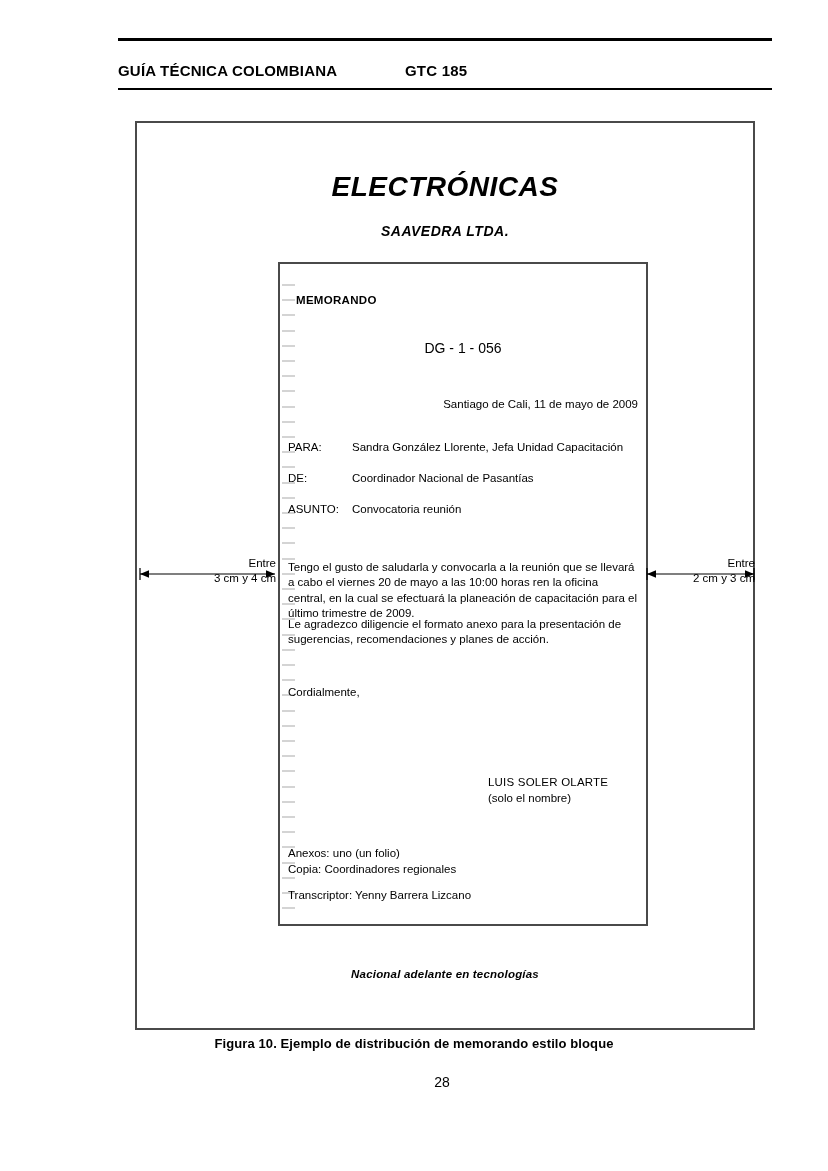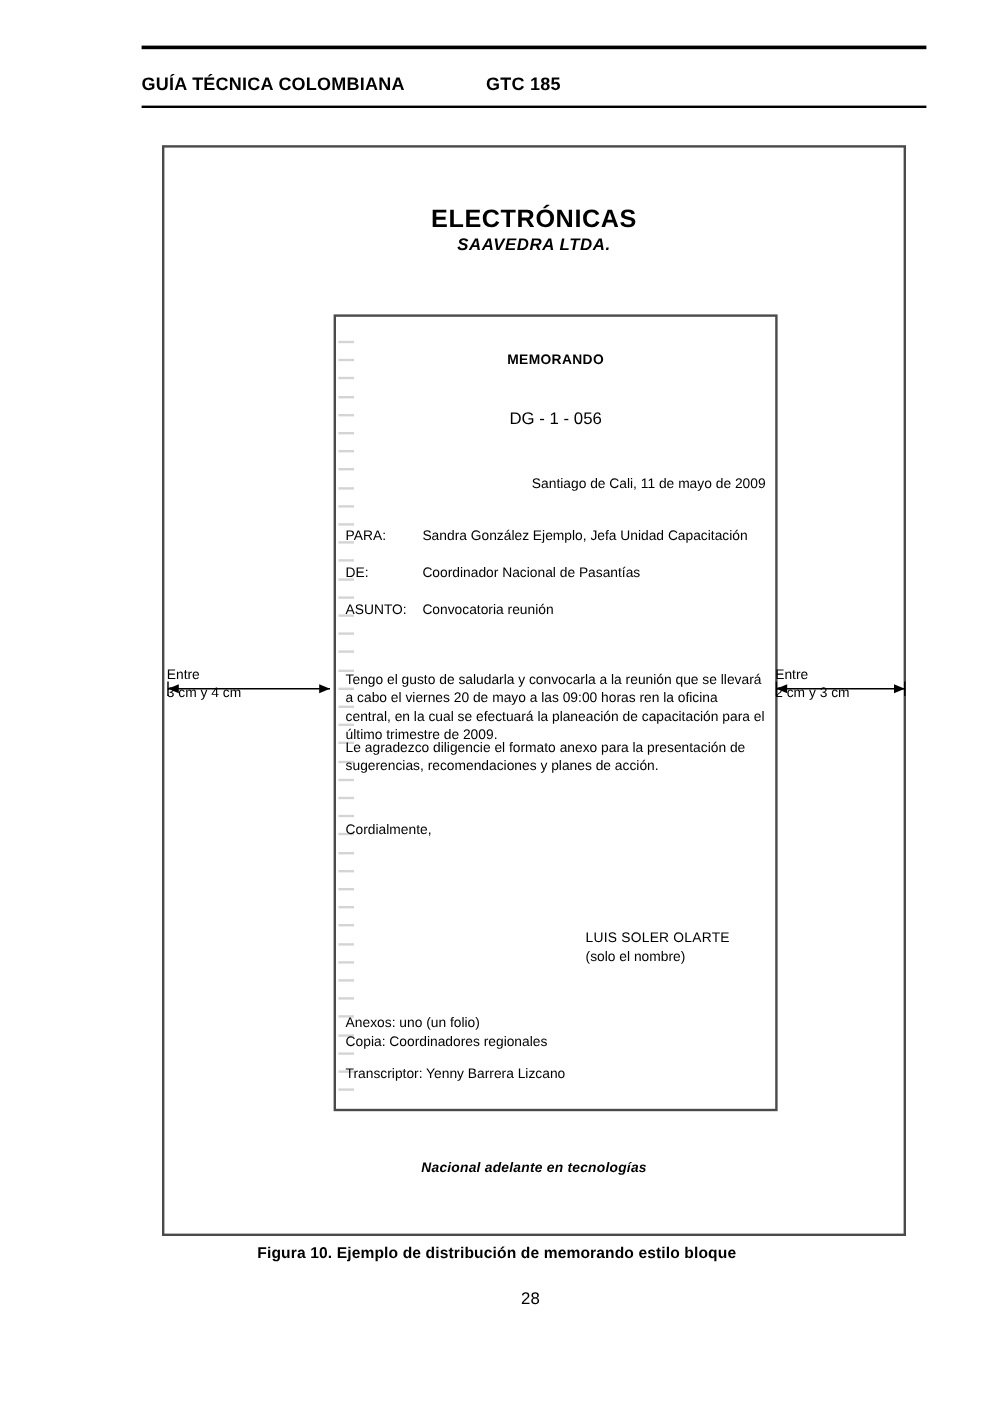--- a/index.html
+++ b/index.html
@@ -58,31 +58,32 @@
 
   
   #letterhead {
     position: absolute;
     left: 0;
     top: 48px;
     width: 100%;
     text-align: center;
   }
   #letterhead .l1 {
-    font-size: 21px;
-    font-weight: bold;
+    font-size: 28px;
+    font-weight: bold;
+    font-style: italic;
     letter-spacing: 0.5px;
     line-height: 1.15;
   }
   #letterhead .l2 {
     font-size: 14px;
     font-weight: bold;
     font-style: italic;
     letter-spacing: 0.5px;
-    margin-top: 0;
+    margin-top: 20px;
   }
 
   
   #memo-frame {
     position: absolute;
     left: 141px;      
     top: 139px;       
     width: 370px;     
     height: 664px;    
     border: 2px solid #4a4a4a;
@@ -102,23 +103,23 @@
   
   .memo-inner {
     position: absolute;
     left: 0; top: 0; right: 0; bottom: 0;
     font-size: 11.5px;
     line-height: 1.0;
   }
   .m-abs { position: absolute; }
 
   .memo-title {
-    left: 0; width: 100%;
+    left: 16px; width: 100%;
     top: 31px;
-    text-align: center;
+    text-align: left;
     font-size: 11.5px;
     font-weight: bold;
     letter-spacing: 0.3px;
   }
   .memo-code {
     left: 0; width: 100%;
     top: 77px;
     text-align: center;
     font-size: 14px;
   }
@@ -183,21 +184,21 @@
     text-align: center;
     font-size: 11.5px;
     font-weight: bold;
     font-style: italic;
     letter-spacing: 0.2px;
   }
 
   
   .annot {
     position: absolute;
-    text-align: left;
+    text-align: right;
     font-size: 11.5px;
     line-height: 1.3;
   }
   .annot-left  { left: 139px; top: 556px; width: 137px; }
   .annot-right { left: 646px; top: 556px; width: 109px; }
 
   .arrow {
     position: absolute;
     height: 14px;
   }
@@ -290,32 +291,32 @@
           <div class="tick" style="top: 643.2px; background: rgb(212, 212, 212);"></div>
         </div>
 
       <div class="memo-inner">
         <div class="m-abs memo-title">MEMORANDO</div>
         <div class="m-abs memo-code">DG - 1 - 056</div>
         <div class="m-abs memo-place">Santiago de Cali, 11 de mayo de 2009</div>
 
         <div class="field f-para">
           <span class="lbl">PARA:</span>
-          <span class="val">Sandra González Ejemplo, Jefa Unidad Capacitación</span>
+          <span class="val">Sandra González Llorente, Jefa Unidad Capacitación</span>
         </div>
         <div class="field f-de">
           <span class="lbl">DE:</span>
           <span class="val">Coordinador Nacional de Pasantías</span>
         </div>
         <div class="field f-asunto">
           <span class="lbl">ASUNTO:</span>
           <span class="val">Convocatoria reunión</span>
         </div>
 
-        <div class="para p1">Tengo el gusto de saludarla y convocarla a la reunión que se llevará a cabo el viernes 20 de mayo a las 09:00 horas ren la oficina central, en la cual se efectuará la planeación de capacitación para el último trimestre de 2009.</div>
+        <div class="para p1">Tengo el gusto de saludarla y convocarla a la reunión que se llevará a cabo el viernes 20 de mayo a las 10:00 horas ren la oficina central, en la cual se efectuará la planeación de capacitación para el último trimestre de 2009.</div>
         <div class="para p2">Le agradezco diligencie el formato anexo para la presentación de sugerencias, recomendaciones y planes de acción.</div>
 
         <div class="closing">Cordialmente,</div>
 
         <div class="signature">
           <div class="sig-name">LUIS SOLER OLARTE</div>
           <div>(solo el nombre)</div>
         </div>
 
         <div class="annex">

